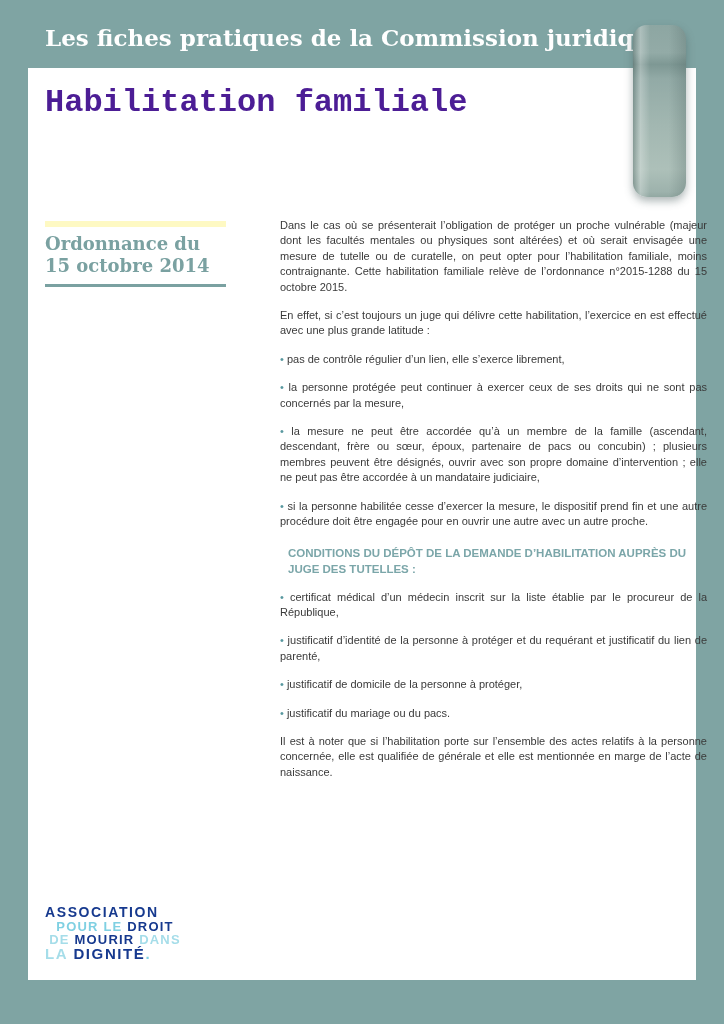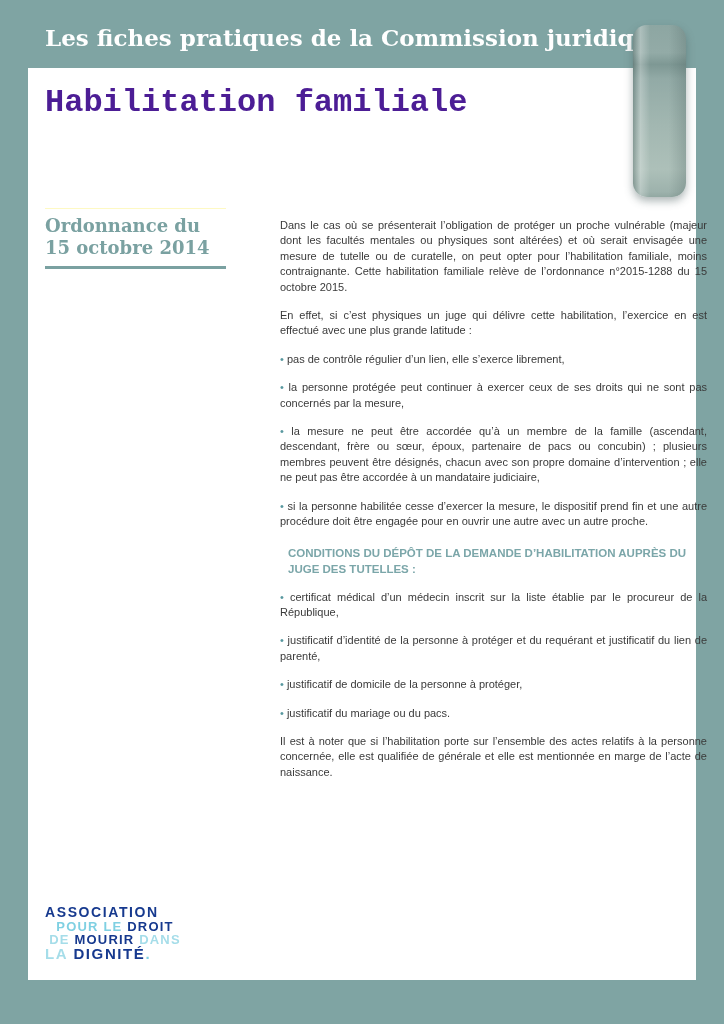--- a/index.html
+++ b/index.html
@@ -54,23 +54,23 @@
     border-radius: 14px;
     background:
       linear-gradient(90deg, rgba(55,78,76,0.30) 0%, rgba(255,255,255,0.28) 14%, rgba(255,255,255,0) 32%, rgba(255,255,255,0) 68%, rgba(55,78,76,0.22) 100%),
       linear-gradient(180deg, #8da6a2 0%, #93aba7 16%, #7e9894 23%, #92aaa6 31%, #a2b7b1 58%, #adc0b9 84%, #9db2ac 97%, #92a8a2 100%);
     box-shadow: 0 4px 9px rgba(70,92,90,0.45);
   }
   
   .sidebar-block {
     position: absolute;
     left: 45px;
-    top: 208px;
+    top: 221px;
     width: 181px;
-    border-top: 1px solid #fef9c3;
+    border-top: 6px solid #fef9c3;
     border-bottom: 3px solid #7aa1a1;
     padding: 6px 0 7px 0;
   }
   .sidebar-block .line {
     color: #7aa1a1;
     font-family: "DejaVu Serif", serif;
     font-weight: bold;
     font-size: 18px;
     line-height: 22px;
     white-space: nowrap;
@@ -147,24 +147,24 @@
 
   <div class="doc-title">Habilitation familiale</div>
 
   <div class="sidebar-block">
     <div class="line">Ordonnance du</div>
     <div class="line">15 octobre 2014</div>
   </div>
 
   <div class="main-col">
     <p>Dans le cas où se présenterait l’obligation de protéger un proche vulnérable (majeur dont les facultés mentales ou physiques sont altérées) et où serait envisagée une mesure de tutelle ou de curatelle, on peut opter pour l’habilitation familiale, moins contraignante. Cette habilitation familiale relève de l’ordonnance n°2015-1288 du 15 octobre 2015.</p>
-    <p>En effet, si c’est physiques un juge qui délivre cette habilitation, l’exercice en est effectué avec une plus grande latitude :</p>
+    <p>En effet, si c’est toujours un juge qui délivre cette habilitation, l’exercice en est effectué avec une plus grande latitude :</p>
     <p><span class="dot">•</span> <span>pas de contrôle régulier d’un lien, elle s’exerce librement,</span></p>
     <p><span class="dot">•</span> <span>la personne protégée peut continuer à exercer ceux de ses droits qui ne sont pas concernés par la mesure,</span></p>
-    <p><span class="dot">•</span> <span>la mesure ne peut être accordée qu’à un membre de la famille (ascendant, descendant, frère ou sœur, époux, partenaire de pacs ou concubin) ; plusieurs membres peuvent être désignés, chacun avec son propre domaine d’intervention ; elle ne peut pas être accordée à un mandataire judiciaire,</span></p>
+    <p><span class="dot">•</span> <span>la mesure ne peut être accordée qu’à un membre de la famille (ascendant, descendant, frère ou sœur, époux, partenaire de pacs ou concubin) ; plusieurs membres peuvent être désignés, ouvrir avec son propre domaine d’intervention ; elle ne peut pas être accordée à un mandataire judiciaire,</span></p>
     <p><span class="dot">•</span> <span>si la personne habilitée cesse d’exercer la mesure, le dispositif prend fin et une autre procédure doit être engagée pour en ouvrir une autre avec un autre proche.</span></p>
     <div class="section-heading">CONDITIONS DU DÉPÔT DE LA DEMANDE D’HABILITATION AUPRÈS DU JUGE DES TUTELLES :</div>
     <p><span class="dot">•</span> <span>certificat médical d’un médecin inscrit sur la liste établie par le procureur de la République,</span></p>
     <p><span class="dot">•</span> <span>justificatif d’identité de la personne à protéger et du requérant et justificatif du lien de parenté,</span></p>
     <p><span class="dot">•</span> <span>justificatif de domicile de la personne à protéger,</span></p>
     <p><span class="dot">•</span> <span>justificatif du mariage ou du pacs.</span></p>
     <p>Il est à noter que si l’habilitation porte sur l’ensemble des actes relatifs à la personne concernée, elle est qualifiée de générale et elle est mentionnée en marge de l’acte de naissance.</p>
   </div>
 
   <div class="logo">

